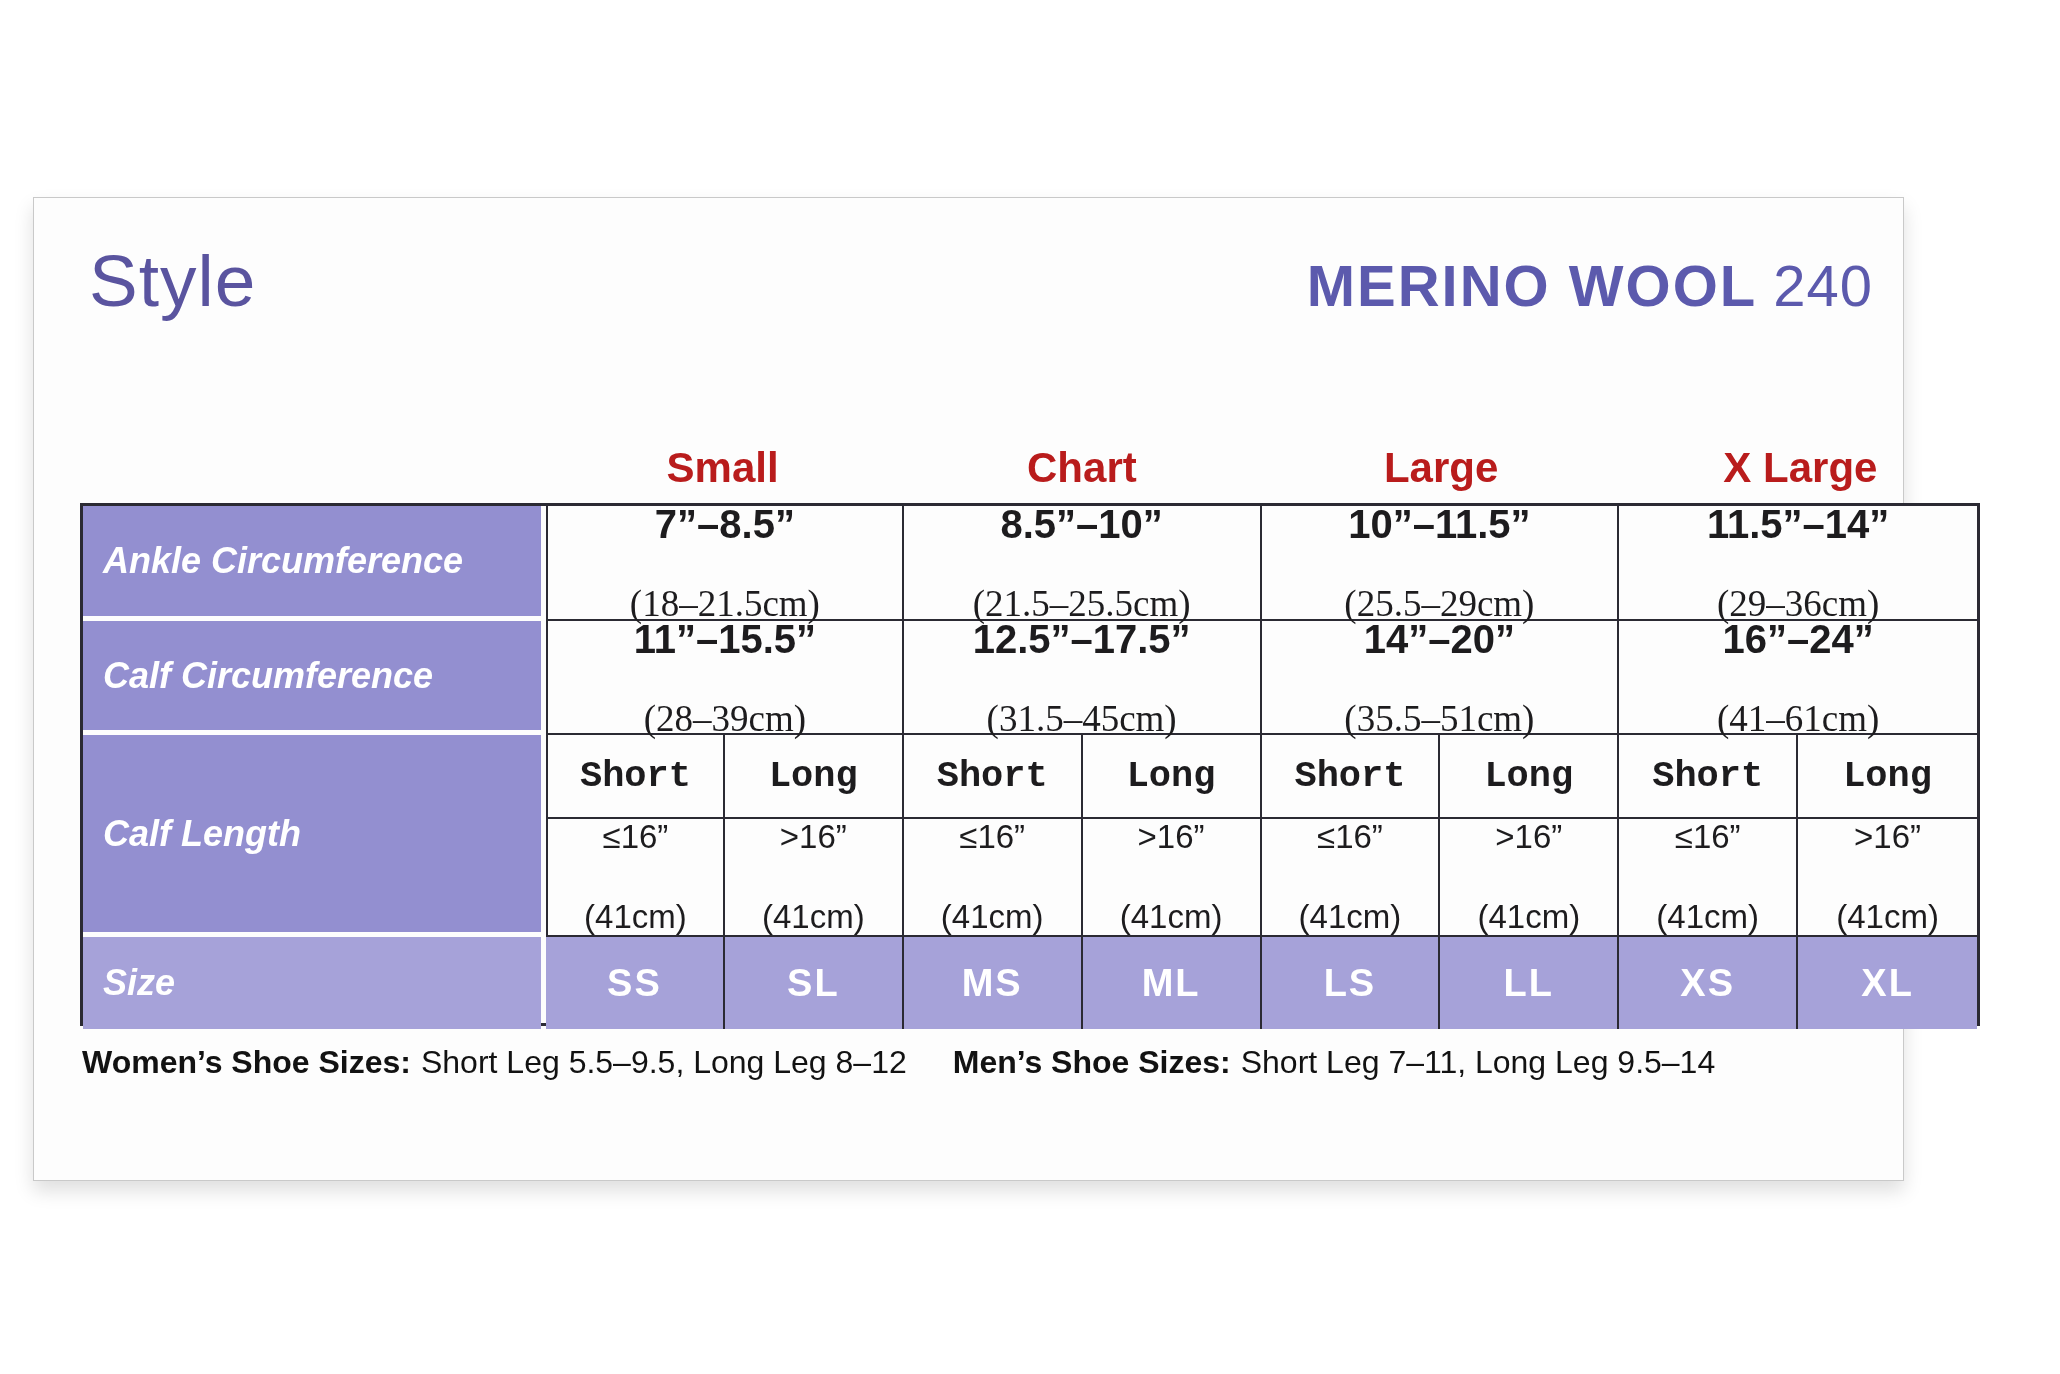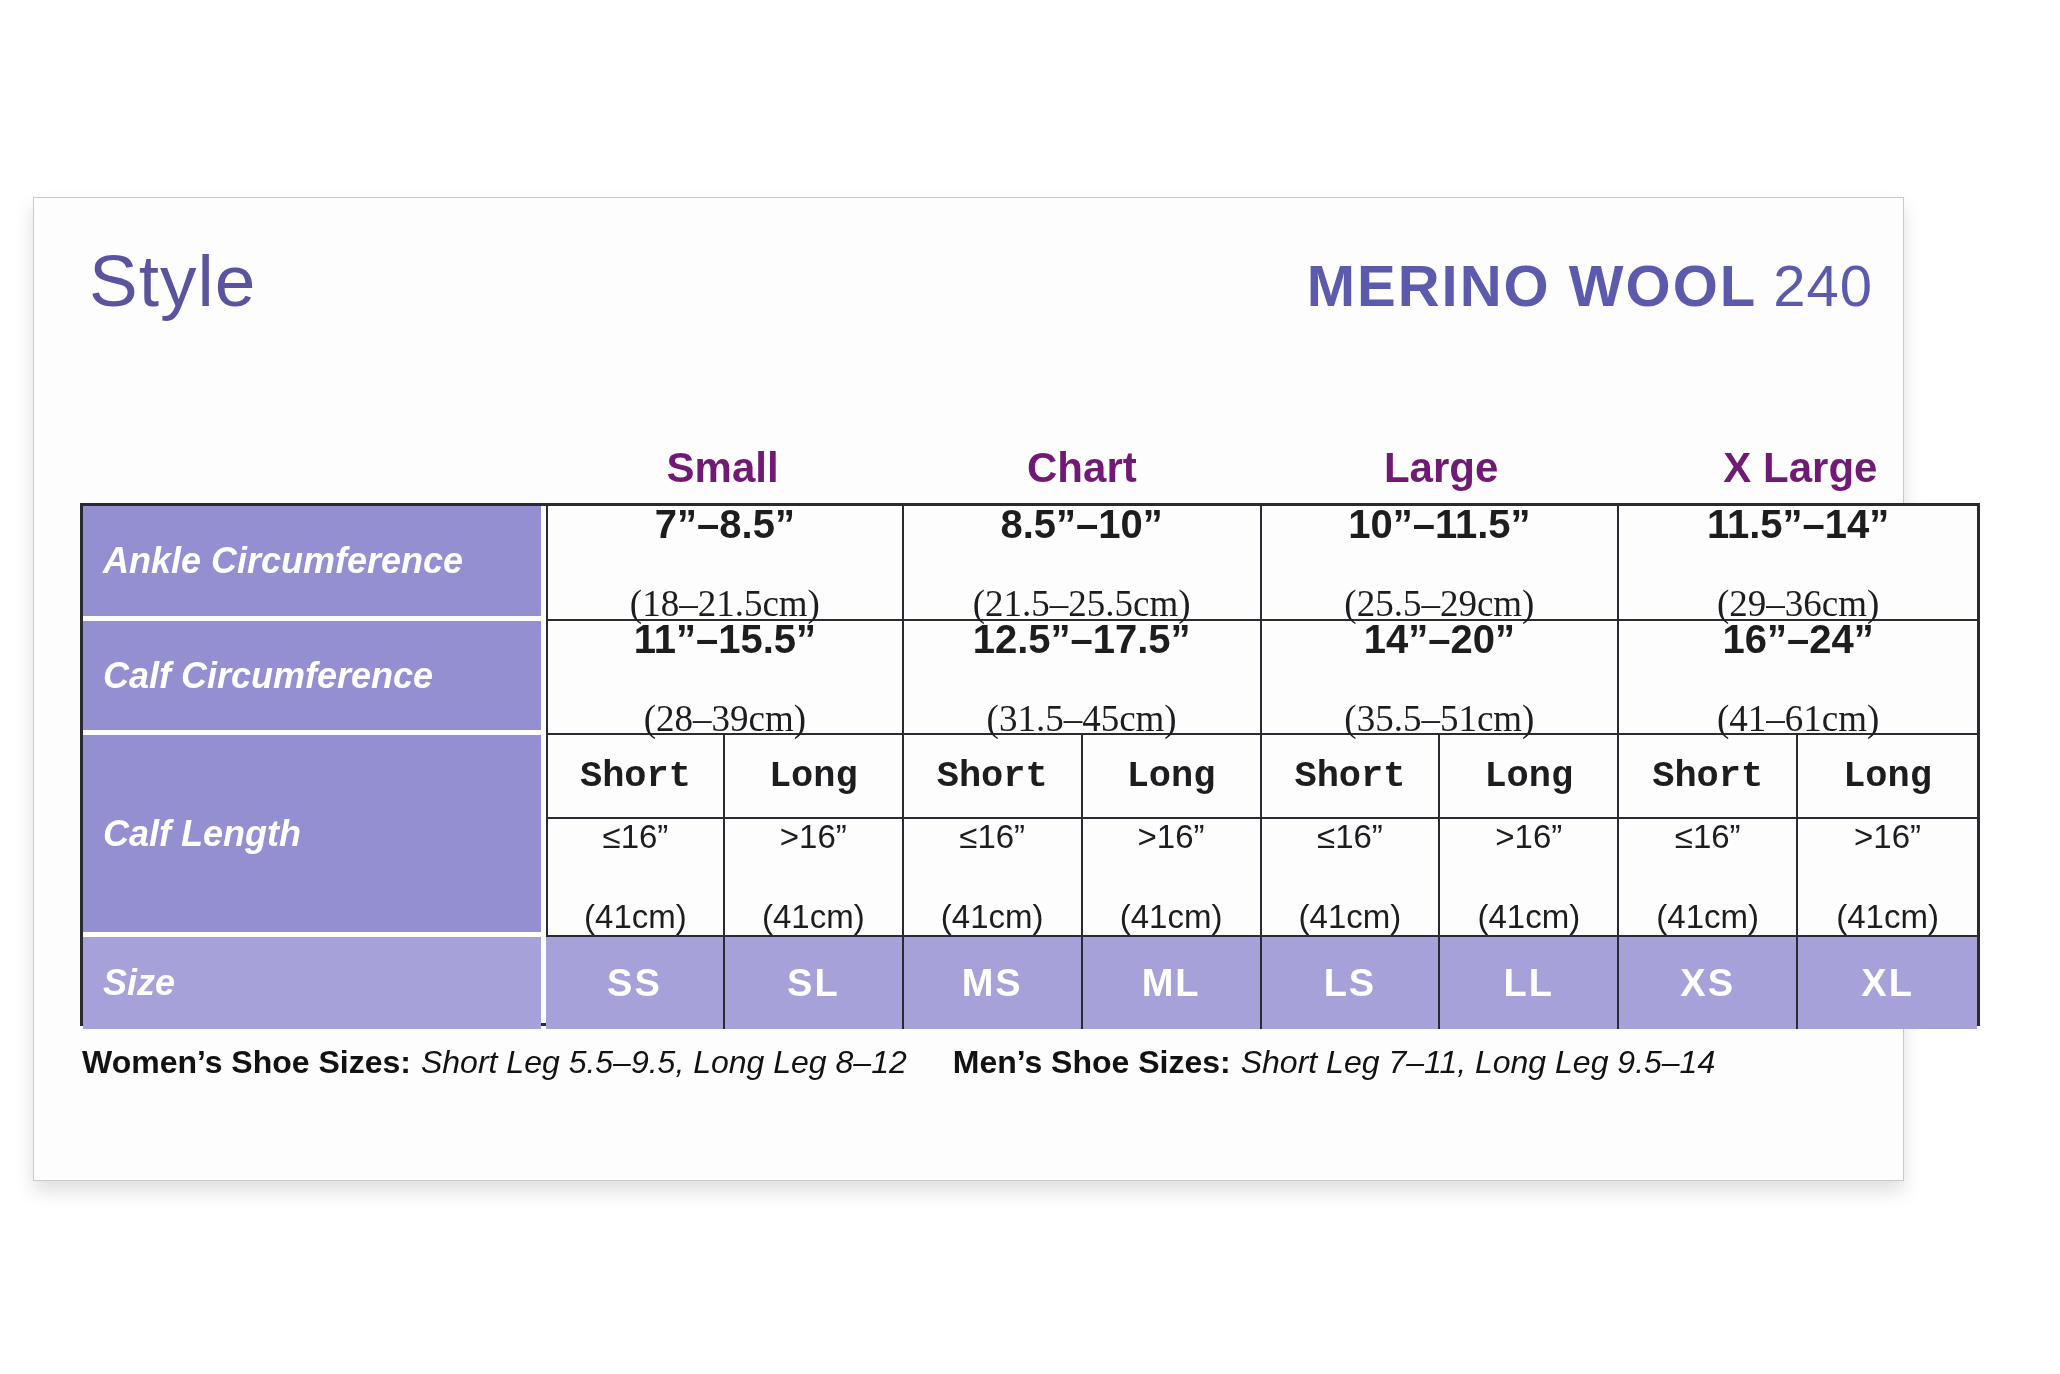--- a/index.html
+++ b/index.html
@@ -16,21 +16,21 @@
   
   .title-row{position:absolute;left:55px;right:30px;top:46px;display:flex;justify-content:space-between;align-items:baseline;}
   .style-title{font-size:73px;font-weight:300;color:#5a549f;letter-spacing:1px;line-height:1;}
   .brand{font-size:58px;font-weight:800;color:#5c5aad;letter-spacing:2px;line-height:1;white-space:nowrap;}
   .brand-num{font-weight:400;letter-spacing:1px;margin-left:16px;}
   
   .banner{position:absolute;left:43px;right:21px;top:128px;height:86px;background:#7170be;display:flex;align-items:center;padding-left:25px;box-sizing:border-box;}
   .banner-title{color:#ffffff;font-size:46px;font-weight:700;letter-spacing:.5px;}
   
   .col-headers{position:absolute;left:46px;top:238px;width:1900px;height:64px;display:flex;align-items:flex-end;padding-left:463px;padding-bottom:8px;box-sizing:border-box;}
-  .col-header{width:25%;text-align:center;font-size:42px;font-weight:700;color:#701a75;}
+  .col-header{width:25%;text-align:center;font-size:42px;font-weight:700;color:#b91c1c;}
   
   .sizing-table{
     position:absolute;left:46px;top:305px;width:1900px;height:523px;
     display:grid;grid-template-columns:463px repeat(8,1fr);
     grid-template-rows:115px 114px 84px 118px 92px;
     border:3px solid #2b2a33;box-sizing:border-box;background:#fdfdfd;
   }
   .labelcell{
     grid-column:1;background:#938fd0;color:#fff;font-weight:700;font-size:36px;
     display:flex;align-items:center;padding-left:20px;margin:0 5px 5px 0;font-style:italic;
@@ -48,21 +48,21 @@
   .val-cm{font-size:37px;font-weight:400;line-height:1.2;font-family:Liberation Serif, serif;}
   .subhead{font-size:37px;font-weight:700;font-family:Liberation Mono, monospace;}
   .len-in,.len-cm{font-size:33px;font-weight:400;line-height:1.45;}
   .r1{grid-row:1}.r2{grid-row:2}.r3{grid-row:3}.r4{grid-row:4}.r5{grid-row:5}
   .gc1{grid-column:2/span 2}.gc2{grid-column:4/span 2}.gc3{grid-column:6/span 2}.gc4{grid-column:8/span 2}
   .sc1{grid-column:2}.sc2{grid-column:3}.sc3{grid-column:4}.sc4{grid-column:5}
   .sc5{grid-column:6}.sc6{grid-column:7}.sc7{grid-column:8}.sc8{grid-column:9}
   
   .footer{position:absolute;left:48px;top:846px;font-size:32px;color:#121212;white-space:nowrap;}
   .shoe-label{font-weight:700;}
-  .shoe-text{margin-left:10px;font-style:italic;}
+  .shoe-text{margin-left:10px;}
   .mens{margin-left:46px;}
 </style>
 </head>
 <body>
 
 <div class="card">
 
   <div class="title-row">
     <div class="style-title">Style</div>
     <div class="brand"><span>MERINO WOOL</span><span class="brand-num">240</span></div>

